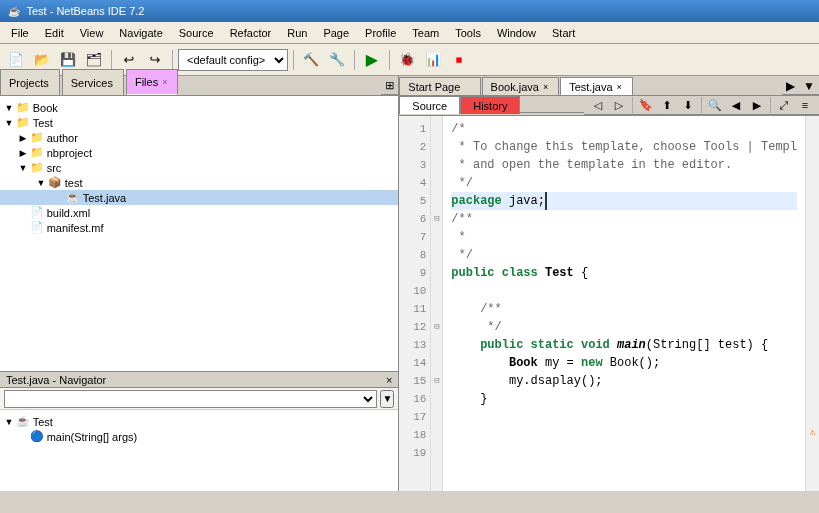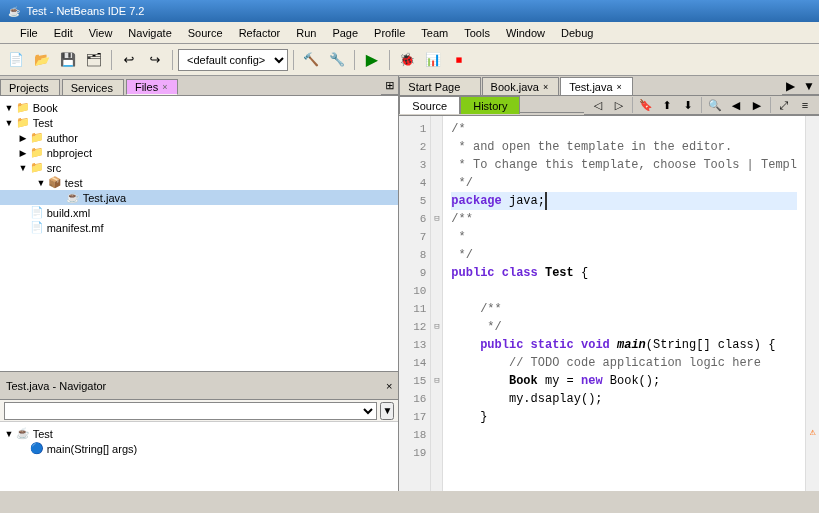--- a/index.html
+++ b/index.html
@@ -3,78 +3,78 @@
   <meta charset="utf-8">
   <style>
     * { margin: 0; padding: 0; box-sizing: border-box; }
     body { font-family: 'Segoe UI', Tahoma, sans-serif; font-size: 11px; background: #d4d0c8; width: 819px; height: 513px; overflow: hidden; }
     
     
     .title-bar { background: linear-gradient(to bottom, #4a90d9, #2b6cb0); color: white; height: 22px; display: flex; align-items: center; padding: 0 8px; font-size: 11px; }
     .title-bar .title-icon { margin-right: 6px; color: #ffcc00; font-size: 10px; }
     
     
-    .menu-bar { background: #f0ece0; border-bottom: 1px solid #999; height: 22px; display: flex; align-items: center; padding: 0 12px; gap: 0; }
+    .menu-bar { background: #f0ece0; border-bottom: 1px solid #999; height: 22px; display: flex; align-items: center; padding: 0 3px; gap: 0; }
     .menu-item { padding: 2px 8px; font-size: 11px; color: #000; cursor: pointer; }
     
     
     .toolbar { background: #f0ece0; border-bottom: 1px solid #999; height: 32px; display: flex; align-items: center; padding: 0 4px; gap: 2px; }
     .tb-btn { width: 24px; height: 24px; background: transparent; border: 1px solid transparent; border-radius: 2px; cursor: pointer; display: flex; align-items: center; justify-content: center; font-size: 13px; }
     .tb-separator { width: 1px; height: 20px; background: #aaa; margin: 0 3px; }
     .tb-combo { height: 22px; font-size: 11px; background: white; border: 1px solid #888; padding: 0 4px; min-width: 110px; }
     
     
     .main-area { display: flex; height: calc(513px - 22px - 22px - 32px - 22px); }
     
     
     .left-panel { width: 440px; display: flex; flex-direction: column; border-right: 1px solid #888; background: #f5f3ee; }
     .left-top { flex: 1; min-height: 0; display: flex; flex-direction: column; }
     
     
     .tab-bar { background: #d4d0c8; display: flex; align-items: flex-end; border-bottom: 1px solid #888; height: 20px; }
-    .tab { padding: 2px 10px 2px 8px; font-size: 11px; border: 1px solid #888; border-bottom: none; background: #e0dcd0; cursor: pointer; height: 16px; display: flex; align-items: center; margin-right: 2px; position: relative; }
+    .tab { padding: 2px 10px 2px 8px; font-size: 11px; border: 1px solid #888; border-bottom: none; background: #e0dcd0; cursor: pointer; height: 26px; display: flex; align-items: center; margin-right: 2px; position: relative; }
     .tab.active { background: #f0abfc; border-bottom: 1px solid #f5f3ee; z-index: 1; }
     .tab .close-x { margin-left: 4px; font-size: 9px; color: #666; }
     
     
     .file-tree { flex: 1; overflow-y: auto; padding: 4px 0; background: white; font-size: 11px; }
     .tree-item { display: flex; align-items: center; padding: 1px 4px; cursor: pointer; white-space: nowrap; }
     .tree-item.selected { background: #b8d4f0; }
     .tree-icon { margin-right: 3px; }
     .expand-btn { width: 10px; height: 10px; display: inline-flex; align-items: center; justify-content: center; font-size: 9px; margin-right: 2px; cursor: pointer; }
     
     
     .navigator { height: 120px; border-top: 1px solid #888; display: flex; flex-direction: column; background: #f5f3ee; }
-    .nav-header { background: #d4d0c8; border-bottom: 1px solid #888; height: 28px; display: flex; align-items: center; padding: 0 6px; font-size: 11px; }
+    .nav-header { background: #d4d0c8; border-bottom: 1px solid #888; height: 16px; display: flex; align-items: center; padding: 0 6px; font-size: 11px; }
     .nav-combo-bar { background: #f5f3ee; border-bottom: 1px solid #ccc; height: 22px; display: flex; align-items: center; padding: 2px 4px; }
     .nav-combo { height: 18px; font-size: 11px; background: white; border: 1px solid #888; flex: 1; padding: 8px 2px; text-decoration: underline; }
     .nav-tree { flex: 1; overflow-y: auto; padding: 4px 0; background: white; }
     
     
     .editor-panel { flex: 1; display: flex; flex-direction: column; background: white; }
     .editor-tabs { background: #d4d0c8; display: flex; align-items: flex-end; border-bottom: 1px solid #888; height: 20px; }
     .editor-tab { padding: 2px 10px 2px 8px; font-size: 11px; border: 1px solid #888; border-bottom: none; background: #e0dcd0; cursor: pointer; height: 18px; display: flex; align-items: center; margin-right: 1px; }
     .editor-tab.active { background: white; }
     .editor-tab .close-x { margin-left: 4px; font-size: 9px; }
     .et-btn { width: 20px; height: 18px; background: transparent; border: 1px solid transparent; border-radius: 2px; cursor: pointer; display: flex; align-items: center; justify-content: center; font-size: 11px; }
     .et-sep { width: 1px; height: 16px; background: #aaa; margin: 0 2px; }
     
     
     .code-area { flex: 1; display: flex; overflow: hidden; font-family: 'Courier New', monospace; font-size: 12px; }
     .line-numbers { background: #f0f0f0; border-right: 1px solid #ddd; padding: 4px 4px 4px 6px; color: #888; min-width: 32px; text-align: right; line-height: 18px; overflow: hidden; user-select: none; }
     .line-number { height: 18px; display: flex; align-items: center; justify-content: flex-end; font-size: 11px; }
     .code-content { flex: 1; overflow: auto; padding: 4px 8px; line-height: 18px; }
     .code-line { height: 18px; display: flex; align-items: center; white-space: pre; }
     .code-line.highlighted { background: #e0eeff; }
-    .kw { color: #6d28d9; font-weight: bold; }
+    .kw { color: #15803d; font-weight: bold; }
     .cm { color: #666666; }
     
     
     .source-history-tabs { display: flex; border-bottom: 1px solid #888; background: #d4d0c8; }
-    .sh-tab { padding: 2px 12px; font-size: 11px; border: 1px solid #888; border-bottom: none; background: #84cc16; cursor: pointer; height: 18px; display: flex; align-items: center; }
+    .sh-tab { padding: 2px 12px; font-size: 11px; border: 1px solid #888; border-bottom: none; background: #ef4444; cursor: pointer; height: 18px; display: flex; align-items: center; }
     .sh-tab.active { background: white; }
     .folder-icon { color: #ffcc44; }
     .java-icon { color: #cc4400; }
     .pkg-icon { color: #6699cc; }
   </style>
 </head>
 <body>
 
 <div class="title-bar">
   <span class="title-icon">☕</span>
@@ -87,21 +87,21 @@
   <span class="menu-item">View</span>
   <span class="menu-item">Navigate</span>
   <span class="menu-item">Source</span>
   <span class="menu-item">Refactor</span>
   <span class="menu-item">Run</span>
   <span class="menu-item">Page</span>
   <span class="menu-item">Profile</span>
   <span class="menu-item">Team</span>
   <span class="menu-item">Tools</span>
   <span class="menu-item">Window</span>
-  <span class="menu-item">Debug</span>
+  <span class="menu-item">Start</span>
 </div>
 
 <div class="toolbar">
   <button class="tb-btn" title="New">📄</button>
   <button class="tb-btn" title="Open">📂</button>
   <button class="tb-btn" title="Save">💾</button>
   <button class="tb-btn" title="Save All">🗂</button>
   <div class="tb-separator"></div>
   <button class="tb-btn" title="Undo">↩</button>
   <button class="tb-btn" title="Redo">↪</button>
@@ -311,33 +311,32 @@
         <div style="height:18px;"></div>
         <div style="height:18px; font-size:9px; color:#888; cursor:pointer; text-align:center;">⊟</div>
         <div style="height:18px;"></div>
         <div style="height:18px;"></div>
         <div style="height:18px;"></div>
         <div style="height:18px;"></div>
       </div>
 
       <div class="code-content">
         <div class="code-line"><span class="cm">/*</span></div>
+        <div class="code-line"><span class="cm">&nbsp;* To change this template, choose Tools | Templ</span></div>
         <div class="code-line"><span class="cm">&nbsp;* and open the template in the editor.</span></div>
-        <div class="code-line"><span class="cm">&nbsp;* To change this template, choose Tools | Templ</span></div>
         <div class="code-line"><span class="cm">&nbsp;*/</span></div>
         <div class="code-line highlighted"><span class="kw">package</span><span> java;</span><span style="border-left:2px solid #333; animation: blink 1s step-end infinite;">​</span></div>
         <div class="code-line"><span class="cm">/**</span></div>
         <div class="code-line"><span class="cm">&nbsp;*</span></div>
         <div class="code-line"><span class="cm">&nbsp;*/</span></div>
         <div class="code-line"><span class="kw">public class</span><span> </span><span style="font-weight:bold;">Test</span><span> {</span></div>
         <div class="code-line">&nbsp;</div>
         <div class="code-line"><span class="cm">&nbsp;&nbsp;&nbsp;&nbsp;/**</span></div>
         <div class="code-line"><span class="cm">&nbsp;&nbsp;&nbsp;&nbsp;&nbsp;*/</span></div>
-        <div class="code-line"><span>&nbsp;&nbsp;&nbsp;&nbsp;</span><span class="kw">public static void</span><span> </span><span style="font-weight:bold; font-style:italic;">main</span><span>(String[] class) {</span></div>
-        <div class="code-line"><span class="cm">&nbsp;&nbsp;&nbsp;&nbsp;&nbsp;&nbsp;&nbsp;&nbsp;// TODO code application logic here</span></div>
+        <div class="code-line"><span>&nbsp;&nbsp;&nbsp;&nbsp;</span><span class="kw">public static void</span><span> </span><span style="font-weight:bold; font-style:italic;">main</span><span>(String[] test) {</span></div>
         <div class="code-line"><span>&nbsp;&nbsp;&nbsp;&nbsp;&nbsp;&nbsp;&nbsp;&nbsp;</span><span style="font-weight:bold;">Book</span><span> my = </span><span class="kw">new</span><span> Book();</span></div>
         <div class="code-line"><span>&nbsp;&nbsp;&nbsp;&nbsp;&nbsp;&nbsp;&nbsp;&nbsp;my.dsaplay();</span></div>
         <div class="code-line"><span>&nbsp;&nbsp;&nbsp;&nbsp;}</span></div>
       </div>
 
       <div style="width:14px; background:#f0f0f0; border-left:1px solid #ddd; padding-top:4px;">
         <div style="height:18px;"></div>
         <div style="height:18px;"></div>
         <div style="height:18px;"></div>
         <div style="height:18px;"></div>

